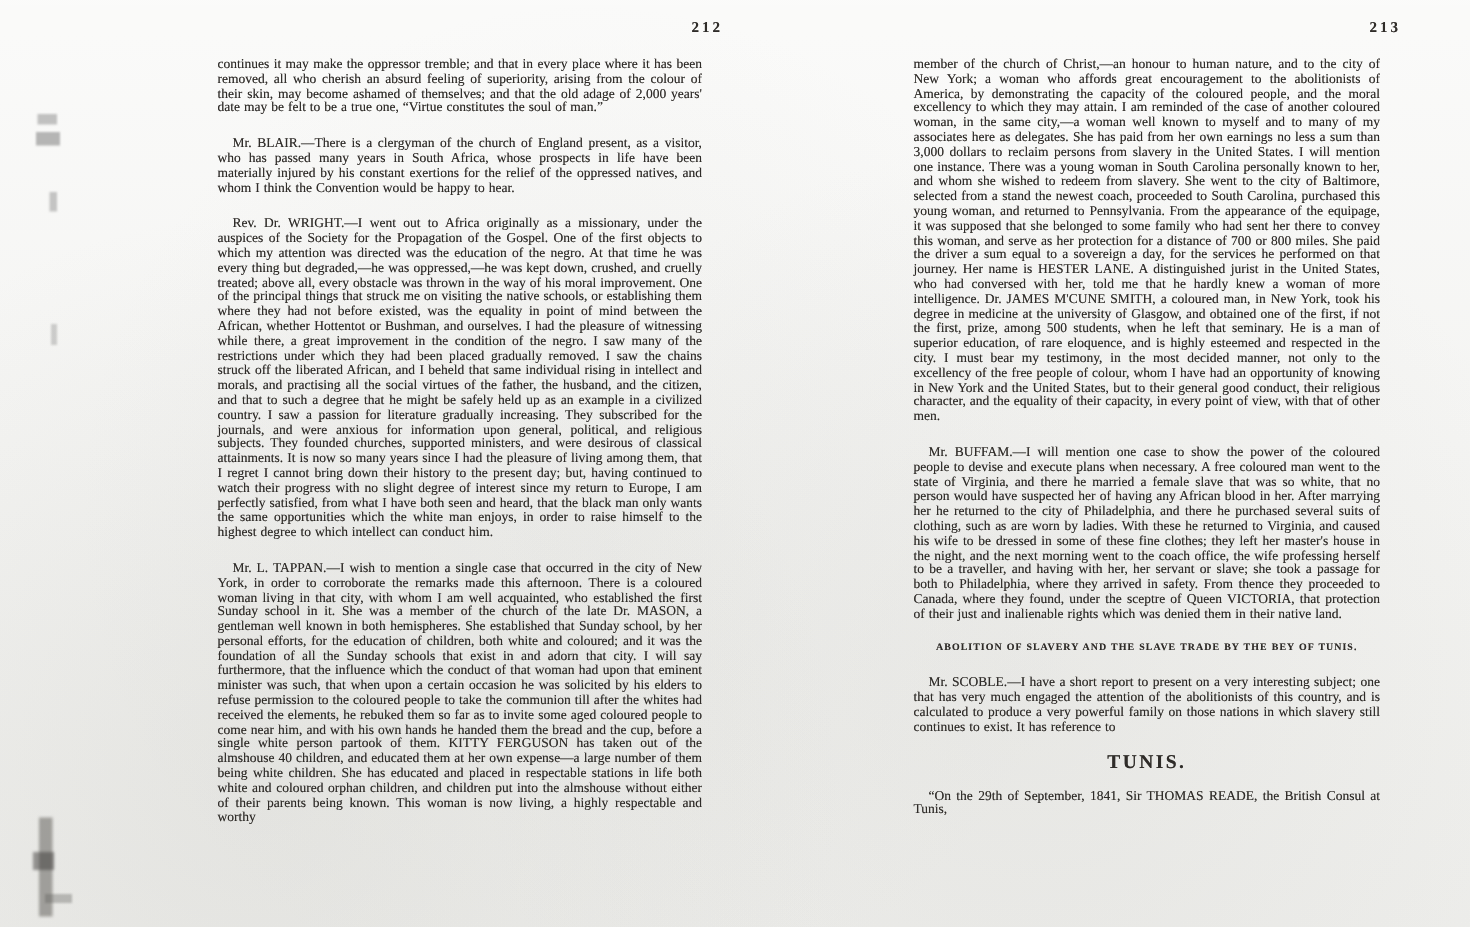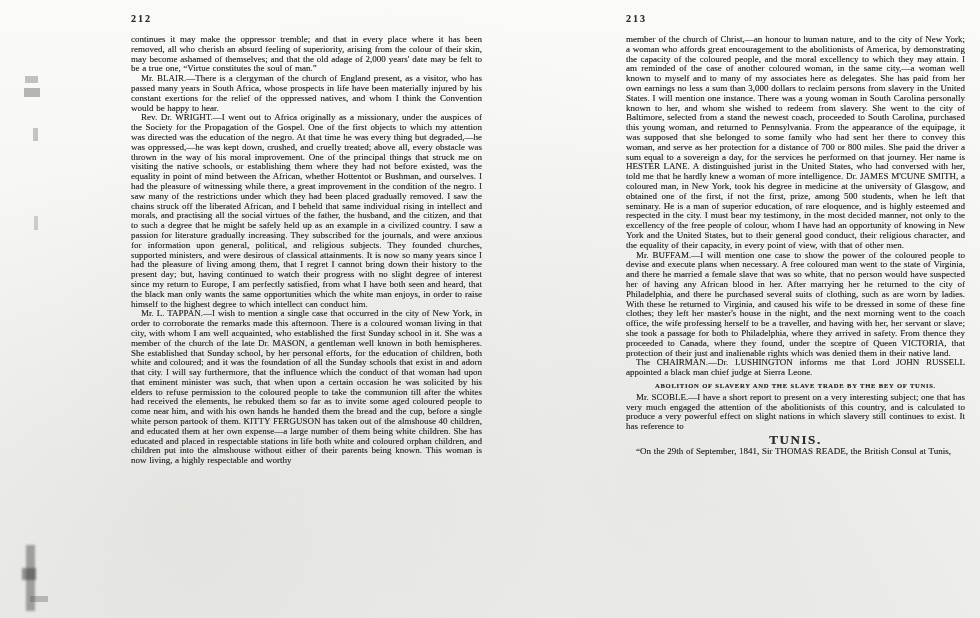--- a/index.html
+++ b/index.html
@@ -15,26 +15,26 @@
   }
   .page {
     position:absolute; top:14px;
     color:#2f2c29;
     font-size:9px; line-height:9.8px;
     text-align:justify;
     text-shadow:0 0 0.4px rgba(45,42,38,0.55);
     word-spacing:0.4px;
   }
   .page-left  { left:131px; width:351px; }
-  .page-right { left:626px; width:339px; }
+  .page-right { left:595px; width:339px; }
   .pagenum {
-    text-align:left; font-size:10px; font-weight:bold;
+    text-align:right; font-size:10px; font-weight:bold;
     letter-spacing:2px; margin:0 0 11px 0; line-height:10px;
   }
-  .page p { margin:0; text-indent:10px; }
+  .page p { margin:14px; text-indent:10px; }
   .page p.noindent { text-indent:0; }
   .section-heading {
     font-size:6.6px; font-weight:bold; letter-spacing:0.7px;
     text-align:center; white-space:nowrap;
     margin:4px 0 3px 0; line-height:8px; text-indent:0;
   }
   .subheading {
     text-align:center; font-size:13px; letter-spacing:1.6px;
     font-weight:bold; margin:4px 0 3px 0; line-height:8px;
   }
@@ -63,18 +63,17 @@
   <p class="noindent">continues it may make the oppressor tremble; and that in every place where it has been removed, all who cherish an absurd feeling of superiority, arising from the colour of their skin, may become ashamed of themselves; and that the old adage of 2,000 years' date may be felt to be a true one, “Virtue constitutes the soul of man.”</p>
   <p>Mr. BLAIR.—There is a clergyman of the church of England present, as a visitor, who has passed many years in South Africa, whose prospects in life have been materially injured by his constant exertions for the relief of the oppressed natives, and whom I think the Convention would be happy to hear.</p>
   <p>Rev. Dr. WRIGHT.—I went out to Africa originally as a missionary, under the auspices of the Society for the Propagation of the Gospel. One of the first objects to which my attention was directed was the education of the negro. At that time he was every thing but degraded,—he was oppressed,—he was kept down, crushed, and cruelly treated; above all, every obstacle was thrown in the way of his moral improvement. One of the principal things that struck me on visiting the native schools, or establishing them where they had not before existed, was the equality in point of mind between the African, whether Hottentot or Bushman, and ourselves. I had the pleasure of witnessing while there, a great improvement in the condition of the negro. I saw many of the restrictions under which they had been placed gradually removed. I saw the chains struck off the liberated African, and I beheld that same individual rising in intellect and morals, and practising all the social virtues of the father, the husband, and the citizen, and that to such a degree that he might be safely held up as an example in a civilized country. I saw a passion for literature gradually increasing. They subscribed for the journals, and were anxious for information upon general, political, and religious subjects. They founded churches, supported ministers, and were desirous of classical attainments. It is now so many years since I had the pleasure of living among them, that I regret I cannot bring down their history to the present day; but, having continued to watch their progress with no slight degree of interest since my return to Europe, I am perfectly satisfied, from what I have both seen and heard, that the black man only wants the same opportunities which the white man enjoys, in order to raise himself to the highest degree to which intellect can conduct him.</p>
   <p>Mr. L. TAPPAN.—I wish to mention a single case that occurred in the city of New York, in order to corroborate the remarks made this afternoon. There is a coloured woman living in that city, with whom I am well acquainted, who established the first Sunday school in it. She was a member of the church of the late Dr. MASON, a gentleman well known in both hemispheres. She established that Sunday school, by her personal efforts, for the education of children, both white and coloured; and it was the foundation of all the Sunday schools that exist in and adorn that city. I will say furthermore, that the influence which the conduct of that woman had upon that eminent minister was such, that when upon a certain occasion he was solicited by his elders to refuse permission to the coloured people to take the communion till after the whites had received the elements, he rebuked them so far as to invite some aged coloured people to come near him, and with his own hands he handed them the bread and the cup, before a single white person partook of them. KITTY FERGUSON has taken out of the almshouse 40 children, and educated them at her own expense—a large number of them being white children. She has educated and placed in respectable stations in life both white and coloured orphan children, and children put into the almshouse without either of their parents being known. This woman is now living, a highly respectable and worthy</p>
 </section>
 
 <section class="page page-right">
   <div class="pagenum">213</div>
   <p class="noindent">member of the church of Christ,—an honour to human nature, and to the city of New York; a woman who affords great encouragement to the abolitionists of America, by demonstrating the capacity of the coloured people, and the moral excellency to which they may attain. I am reminded of the case of another coloured woman, in the same city,—a woman well known to myself and to many of my associates here as delegates. She has paid from her own earnings no less a sum than 3,000 dollars to reclaim persons from slavery in the United States. I will mention one instance. There was a young woman in South Carolina personally known to her, and whom she wished to redeem from slavery. She went to the city of Baltimore, selected from a stand the newest coach, proceeded to South Carolina, purchased this young woman, and returned to Pennsylvania. From the appearance of the equipage, it was supposed that she belonged to some family who had sent her there to convey this woman, and serve as her protection for a distance of 700 or 800 miles. She paid the driver a sum equal to a sovereign a day, for the services he performed on that journey. Her name is HESTER LANE. A distinguished jurist in the United States, who had conversed with her, told me that he hardly knew a woman of more intelligence. Dr. JAMES M'CUNE SMITH, a coloured man, in New York, took his degree in medicine at the university of Glasgow, and obtained one of the first, if not the first, prize, among 500 students, when he left that seminary. He is a man of superior education, of rare eloquence, and is highly esteemed and respected in the city. I must bear my testimony, in the most decided manner, not only to the excellency of the free people of colour, whom I have had an opportunity of knowing in New York and the United States, but to their general good conduct, their religious character, and the equality of their capacity, in every point of view, with that of other men.</p>
   <p>Mr. BUFFAM.—I will mention one case to show the power of the coloured people to devise and execute plans when necessary. A free coloured man went to the state of Virginia, and there he married a female slave that was so white, that no person would have suspected her of having any African blood in her. After marrying her he returned to the city of Philadelphia, and there he purchased several suits of clothing, such as are worn by ladies. With these he returned to Virginia, and caused his wife to be dressed in some of these fine clothes; they left her master's house in the night, and the next morning went to the coach office, the wife professing herself to be a traveller, and having with her, her servant or slave; she took a passage for both to Philadelphia, where they arrived in safety. From thence they proceeded to Canada, where they found, under the sceptre of Queen VICTORIA, that protection of their just and inalienable rights which was denied them in their native land.</p>
-  <p>The CHAIRMAN.—Dr. LUSHINGTON informs me that Lord JOHN RUSSELL appointed a black man chief judge at Sierra Leone.</p>
   <div class="section-heading">ABOLITION OF SLAVERY AND THE SLAVE TRADE BY THE BEY OF TUNIS.</div>
-  <p>Mr. SCOBLE.—I have a short report to present on a very interesting subject; one that has very much engaged the attention of the abolitionists of this country, and is calculated to produce a very powerful effect on slight nations in which slavery still continues to exist. It has reference to</p>
+  <p>Mr. SCOBLE.—I have a short report to present on a very interesting subject; one that has very much engaged the attention of the abolitionists of this country, and is calculated to produce a very powerful family on those nations in which slavery still continues to exist. It has reference to</p>
   <div class="subheading">TUNIS.</div>
   <p>“On the 29th of September, 1841, Sir THOMAS READE, the British Consul at Tunis,</p>
 </section>
 
 </body></html>

